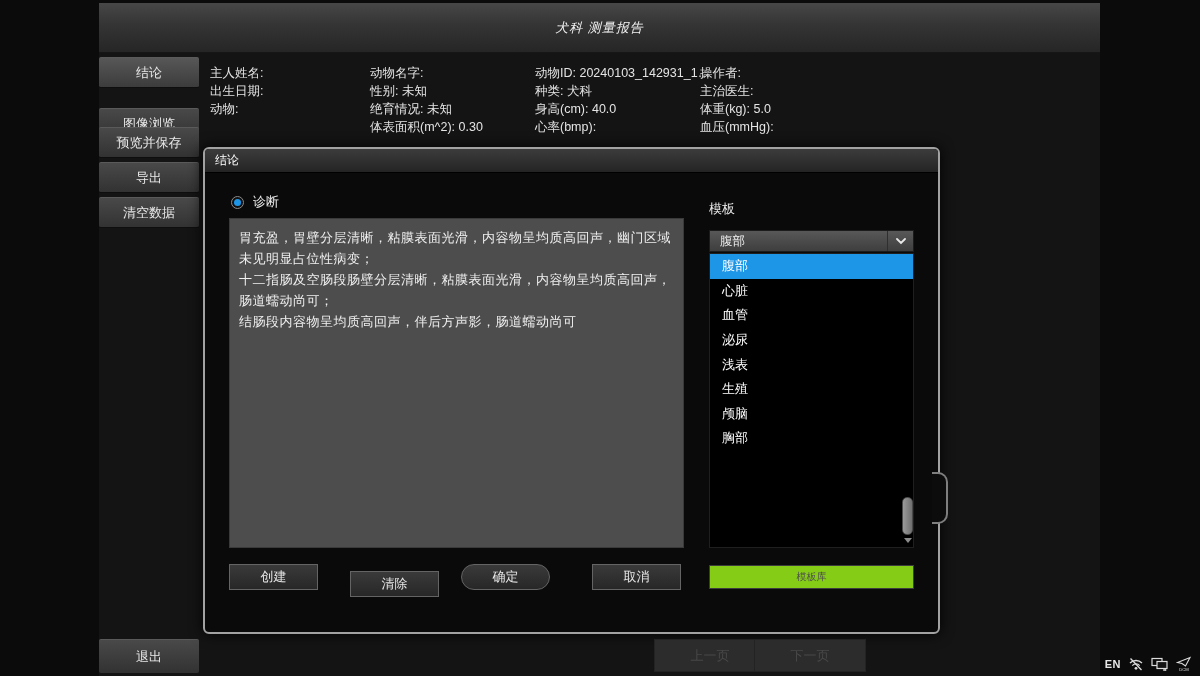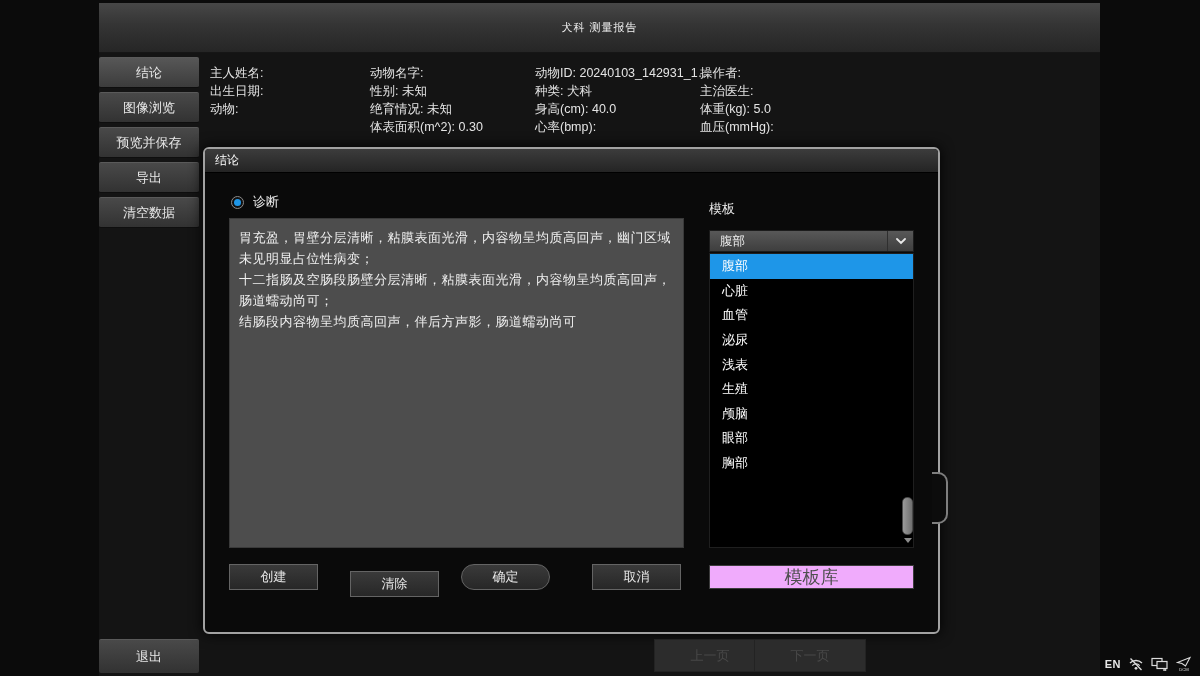--- a/index.html
+++ b/index.html
@@ -4,21 +4,21 @@
 <style>
   * { margin:0; padding:0; box-sizing:border-box; }
   html,body { width:1200px; height:676px; background:#000; }
   body { font-family:"Liberation Sans", sans-serif; }
   .page { position:relative; width:1200px; height:676px; background:#0b0b0b; overflow:hidden; }
 
   
   .titlebar { position:absolute; left:99px; top:3px; width:1001px; height:50px;
     background:linear-gradient(180deg,#474747 0%,#343434 45%,#262626 100%);
     border-bottom:1px solid #161616; display:flex; align-items:center; justify-content:center; }
-  .titlebar-text { color:#f2f2f2; font-size:11px; letter-spacing:1px; }
+  .titlebar-text { color:#f2f2f2; font-size:13px; letter-spacing:1px;font-style:italic; }
 
   
   .app-bg { position:absolute; left:99px; top:53px; width:1001px; height:623px; background:#141414; }
 
   
   .side-btn { position:absolute; left:99px; width:100px; height:31px;
     background:linear-gradient(180deg,#494949,#323232);
     border-radius:2px; border-bottom:1px solid #0e0e0e; border-top:1px solid #5a5a5a;
     color:#e8e8e8; font-size:13px; display:flex; align-items:center; justify-content:center; cursor:pointer; }
   .side-btn.active { background:linear-gradient(180deg,#575757,#3c3c3c); }
@@ -62,21 +62,21 @@
   .tpl-scroll-thumb { position:absolute; left:192px; top:243px; width:11px; height:38px;
     background:linear-gradient(90deg,#9a9a9a,#707070); border-radius:5px; border:1px solid #4a4a4a; cursor:pointer; }
   .tpl-scroll-down { position:absolute; left:194px; top:284px; width:0; height:0;
     border-left:4px solid transparent; border-right:4px solid transparent; border-top:5px solid #8b8b8b; cursor:pointer; }
 
   .dlg-btn { position:absolute; top:415px; width:89px; height:26px;
     background:linear-gradient(180deg,#3a3a3a,#272727); border:1px solid #646464;
     color:#e8e8e8; font-size:13px; display:flex; align-items:center; justify-content:center; cursor:pointer; }
   .dlg-btn.b1 { left:24px; } .dlg-btn.b2 { left:145px;margin-top:7px; } .dlg-btn.b3 { left:256px;border-radius:13px; } .dlg-btn.b4 { left:387px; }
   .lib-btn { position:absolute; left:504px; top:416px; width:205px; height:24px;
-    background:#f0abfc; border:1px solid #3c3c3c; color:#4f4f4f; font-size:18px;
+    background:#84cc16; border:1px solid #3c3c3c; color:#4f4f4f; font-size:10px;
     display:flex; align-items:center; justify-content:center; }
 
   .drawer-handle { position:absolute; left:727px; top:323px; width:16px; height:52px;
     background:#0c0c0c; border:2px solid #7e7e7e; border-left:none; border-radius:0 10px 10px 0; cursor:pointer; }
 
   
   .page-btn { position:absolute; top:639px; width:112px; height:33px; background:#2c2c2c;
     color:#484848; font-size:13px; display:flex; align-items:center; justify-content:center; border:1px solid #232323; }
   .prev { left:654px; } .next { left:754px; }
 
@@ -90,21 +90,21 @@
 
 <div class="page">
 
   <div class="titlebar">
     <span class="titlebar-text">犬科 测量报告</span>
   </div>
 
   <div class="app-bg"></div>
 
   <div class="side-btn active" style="top:57px">结论</div>
-  <div class="side-btn" style="top:92px">图像浏览</div>
+  <div class="side-btn" style="top:108px">图像浏览</div>
   <div class="side-btn" style="top:127px">预览并保存</div>
   <div class="side-btn" style="top:162px">导出</div>
   <div class="side-btn" style="top:197px">清空数据</div>
   <div class="exit-btn">退出</div>
 
   <div class="info-col col1">
     <div>主人姓名:</div>
     <div>出生日期:</div>
     <div>动物:</div>
   </div>
@@ -159,21 +159,20 @@
     </div>
 
     <div class="tpl-list">
       <div class="opt selected">腹部</div>
       <div class="opt">心脏</div>
       <div class="opt">血管</div>
       <div class="opt">泌尿</div>
       <div class="opt">浅表</div>
       <div class="opt">生殖</div>
       <div class="opt">颅脑</div>
-      <div class="opt">眼部</div>
       <div class="opt">胸部</div>
       <div class="tpl-scroll-thumb"></div>
       <div class="tpl-scroll-down"></div>
     </div>
 
     <div class="dlg-btn b1">创建</div>
     <div class="dlg-btn b2">清除</div>
     <div class="dlg-btn b3">确定</div>
     <div class="dlg-btn b4">取消</div>
 

